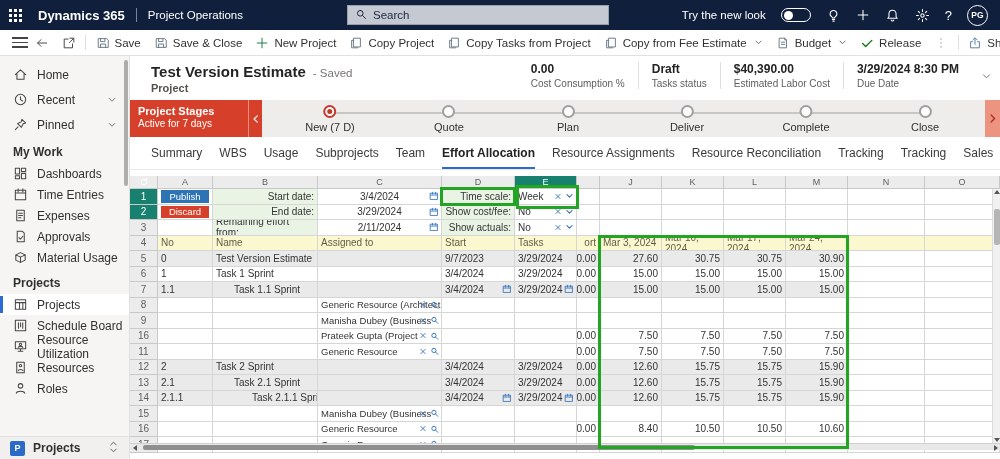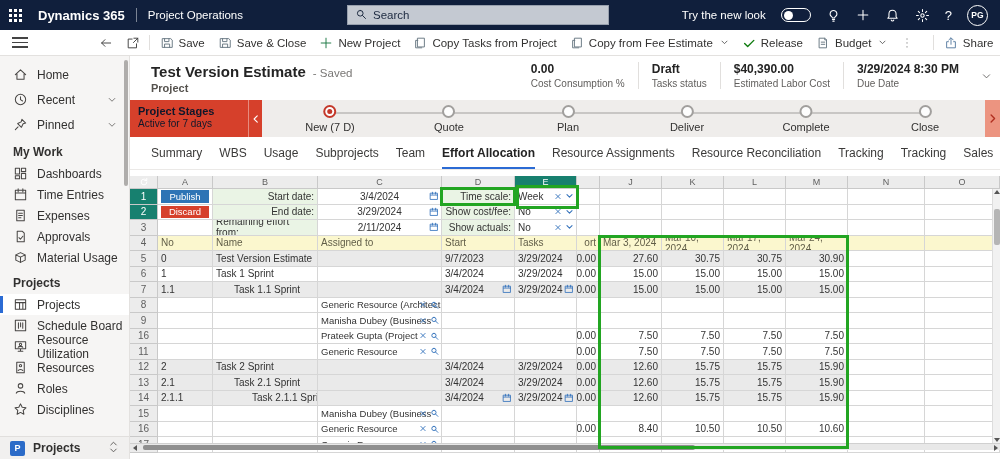--- a/index.html
+++ b/index.html
@@ -58,21 +58,21 @@
   .subtitle{font-size:11px;color:#55524E;font-weight:bold;margin-top:2px}
   .stats{position:absolute;right:28px;top:6px;display:flex;align-items:flex-start}
   .stat{padding:0 13px;border-right:1px solid #E1DFDD}
   .stat:last-child{border-right:none}
   .stat .v{font-size:12px;font-weight:bold;color:#242424;white-space:nowrap}
   .stat .l{font-size:10px;color:#605E5C;margin-top:2px;white-space:nowrap}
   .stats-chev{position:absolute;right:8px;top:12px;cursor:pointer}
 
   
   .bpf{height:37px;display:flex;margin-top:2px}
-  .bpf-label{width:118px;background:#D6402B;color:#0f172a;padding:5px 8px;flex:none}
+  .bpf-label{width:118px;background:#D6402B;color:#ffffff;padding:5px 8px;flex:none}
   .bpf-label .t1{font-size:11px;font-weight:bold}
   .bpf-label .t2{font-size:10px;margin-top:1px}
   .bpf-back{width:14px;background:#D6402B;border-left:1px solid rgba(255,255,255,.4);display:flex;align-items:center;justify-content:center;cursor:pointer;flex:none}
   .bpf-track{flex:1;background:#EFEDEB;position:relative}
   .bpf-line{position:absolute;height:2px;background:#C8C6C4;top:12px}
   .stage{position:absolute;top:5px;transform:translateX(-50%);display:flex;flex-direction:column;align-items:center;cursor:pointer}
   .stage .ring{width:13px;height:13px;border-radius:50%;border:2px solid #A19F9D;background:#FDFDFD;display:flex;align-items:center;justify-content:center}
   .stage.active .ring{border-color:#C4382A}
   .stage.active .dot{width:5px;height:5px;border-radius:50%;background:#C4382A}
   .stage .slbl{font-size:11px;color:#323130;margin-top:3px;white-space:nowrap}
@@ -208,49 +208,55 @@
         <span class="cmd-item">
           <svg width="14" height="14" viewBox="0 0 16 16" fill="none" stroke="#1E7A46" stroke-width="1.1" stroke-linecap="round" stroke-linejoin="round">
             <path d="M8 2.5v11 M2.5 8h11"></path>
           </svg>
           <span class="lbl">New Project</span>
         </span>
         <span class="cmd-item">
           <svg width="14" height="14" viewBox="0 0 16 16" fill="none" stroke="#6A7A84" stroke-width="1.1" stroke-linecap="round" stroke-linejoin="round">
             <path d="M5.5 2.5H13v10H5.5z M5.5 5H3v8.5h7"></path>
           </svg>
+          <span class="lbl">Copy Project</span>
+        </span>
+        <span class="cmd-item">
+          <svg width="14" height="14" viewBox="0 0 16 16" fill="none" stroke="#6A7A84" stroke-width="1.1" stroke-linecap="round" stroke-linejoin="round">
+            <path d="M5.5 2.5H13v10H5.5z M5.5 5H3v8.5h7"></path>
+          </svg>
           <span class="lbl">Copy Tasks from Project</span>
         </span>
         <span class="cmd-item">
           <svg width="14" height="14" viewBox="0 0 16 16" fill="none" stroke="#6A7A84" stroke-width="1.1" stroke-linecap="round" stroke-linejoin="round">
             <path d="M5.5 2.5H13v10H5.5z M5.5 5H3v8.5h7"></path>
           </svg>
           <span class="lbl">Copy from Fee Estimate</span>
           <span class="chev">
             <svg width="9" height="9" viewBox="0 0 16 16" fill="none" stroke="#444" stroke-width="1.4" stroke-linecap="round" stroke-linejoin="round">
               <path d="M3.5 5.5L8 10l4.5-4.5"></path>
             </svg>
           </span>
         </span>
         <span class="cmd-item">
-          <svg width="14" height="14" viewBox="0 0 16 16" fill="none" stroke="#107C10" stroke-width="1.6" stroke-linecap="round" stroke-linejoin="round">
-            <path d="M3 8.5l3.5 3.5L13.5 5"></path>
-          </svg>
-          <span class="lbl">Release</span>
-        </span>
-        <span class="cmd-item">
           <svg width="14" height="14" viewBox="0 0 16 16" fill="none" stroke="#6A7A84" stroke-width="1.1" stroke-linecap="round" stroke-linejoin="round">
             <path d="M4 2.5h6l2 2v9H4z M10 2.5v2h2 M6 7h4 M6 9.5h4"></path>
           </svg>
           <span class="lbl">Budget</span>
           <span class="chev">
             <svg width="9" height="9" viewBox="0 0 16 16" fill="none" stroke="#444" stroke-width="1.4" stroke-linecap="round" stroke-linejoin="round">
               <path d="M3.5 5.5L8 10l4.5-4.5"></path>
             </svg>
           </span>
+        </span>
+        <span class="cmd-item">
+          <svg width="14" height="14" viewBox="0 0 16 16" fill="none" stroke="#107C10" stroke-width="1.6" stroke-linecap="round" stroke-linejoin="round">
+            <path d="M3 8.5l3.5 3.5L13.5 5"></path>
+          </svg>
+          <span class="lbl">Release</span>
         </span>
         <span class="cmd-item">
           <svg width="14" height="14" viewBox="0 0 16 16" fill="none" stroke="#444" stroke-width="1.1" stroke-linecap="round" stroke-linejoin="round">
             <path d="M8 3.4v.1 M8 7.9v.1 M8 12.4v.1"></path>
           </svg>
         </span>
       </div>
     <div class="cmd-share" id="cmd-share">
         <span class="cmd-div"></span>
         <span class="cmd-item">
@@ -348,26 +354,20 @@
             <svg width="15" height="15" viewBox="0 0 16 16" fill="none" stroke="#484644" stroke-width="1.1" stroke-linecap="round" stroke-linejoin="round">
               <path d="M4 2.5h8v11H4z M6.8 6a1.2 1.2 0 102.4 0 1.2 1.2 0 10-2.4 0 M5.6 11.3c.4-1.7 4.4-1.7 4.8 0"></path>
             </svg>
             <span class="sblbl">Resources</span>
           </div>
           <div class="sb-item compact ">
             <svg width="15" height="15" viewBox="0 0 16 16" fill="none" stroke="#484644" stroke-width="1.1" stroke-linecap="round" stroke-linejoin="round">
               <path d="M8 2.8a2.4 2.4 0 110 4.8 2.4 2.4 0 010-4.8z M3.5 13c.7-2.8 8.3-2.8 9 0"></path>
             </svg>
             <span class="sblbl">Roles</span>
-          </div>
-          <div class="sb-item compact ">
-            <svg width="15" height="15" viewBox="0 0 16 16" fill="none" stroke="#484644" stroke-width="1.1" stroke-linecap="round" stroke-linejoin="round">
-              <path d="M8 2l1.8 3.6 4 .6-2.9 2.8.7 4L8 11.1 4.4 13l.7-4L2.2 6.2l4-.6z"></path>
-            </svg>
-            <span class="sblbl">Disciplines</span>
           </div>
         </div>
       <div class="sb-scroll"></div>
       <div class="sb-bottom">
         <span class="pbadge">P</span>
         <span class="blbl">Projects</span>
         <span id="sb-updown"><svg width="11" height="14" viewBox="0 0 16 20" fill="none" stroke="#605E5C" stroke-width="1.4" stroke-linecap="round" stroke-linejoin="round">
               <path d="M4 7l4-4 4 4 M4 13l4 4 4-4"></path>
             </svg></span>
       </div>

